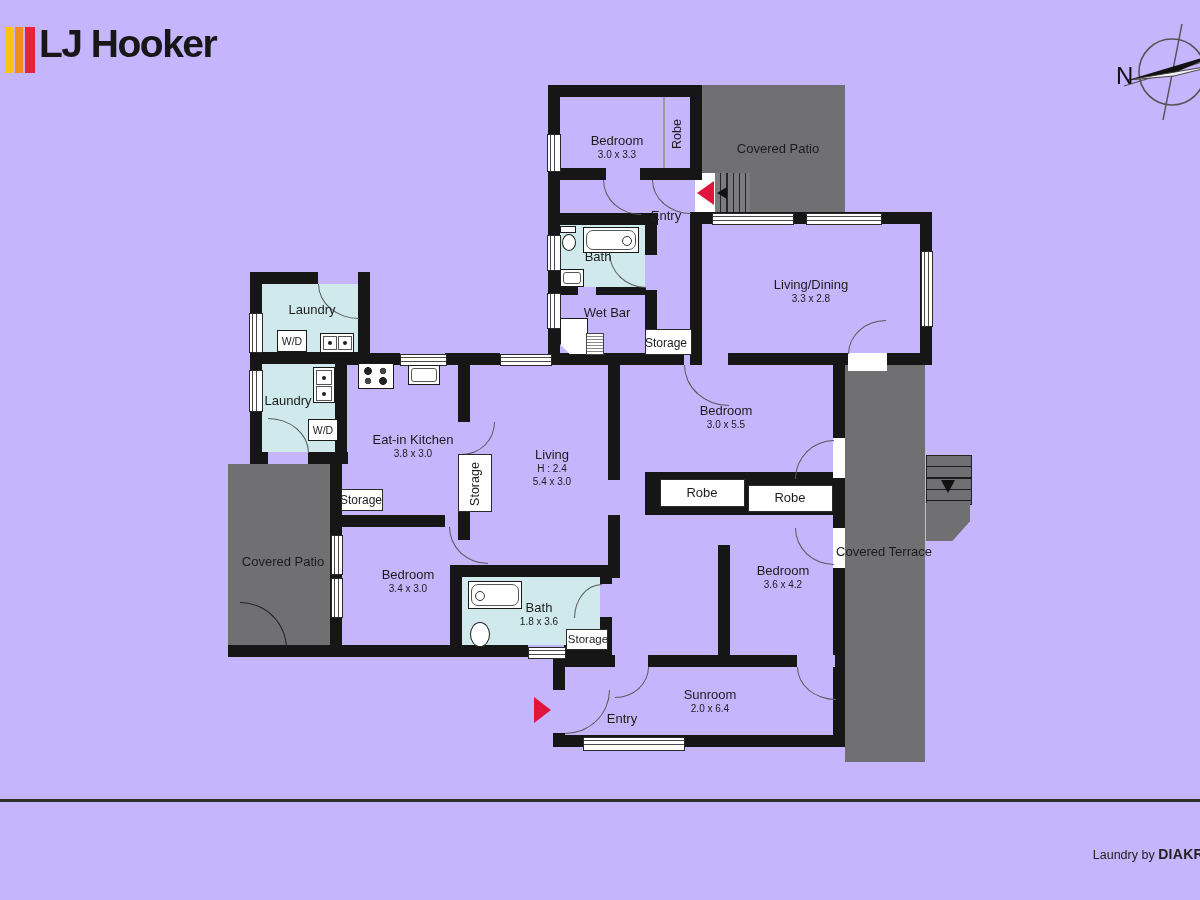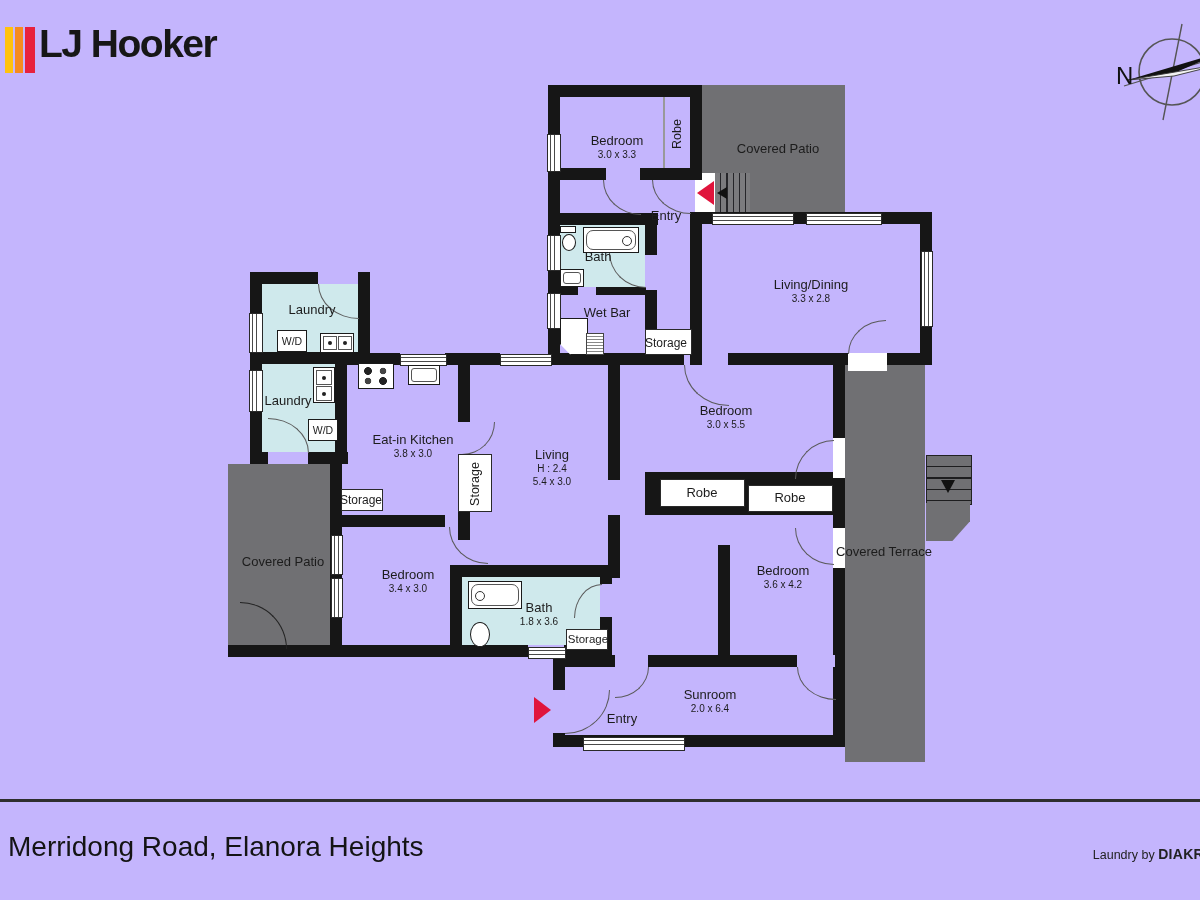--- a/index.html
+++ b/index.html
@@ -300,18 +300,17 @@
     <div class="sub">3.6 x 4.2</div>
   </div>
   <div class="lbl" style="left:884px;top:552px;">Covered Terrace</div>
   <div class="lbl" style="left:710px;top:701px;">
     <div>Sunroom</div>
     <div class="sub">2.0 x 6.4</div>
   </div>
   <div class="lbl" style="left:622px;top:719px;">Entry</div>
 
   <div class="footer-rule"></div>
-  <div class="footer-address">Merridong Road, Elanora Heights</div>
   <div class="footer-produced">
     <span>Laundry by</span>
     <b>DIAKR</b>
   </div>
 </div>
 
 </body></html>

